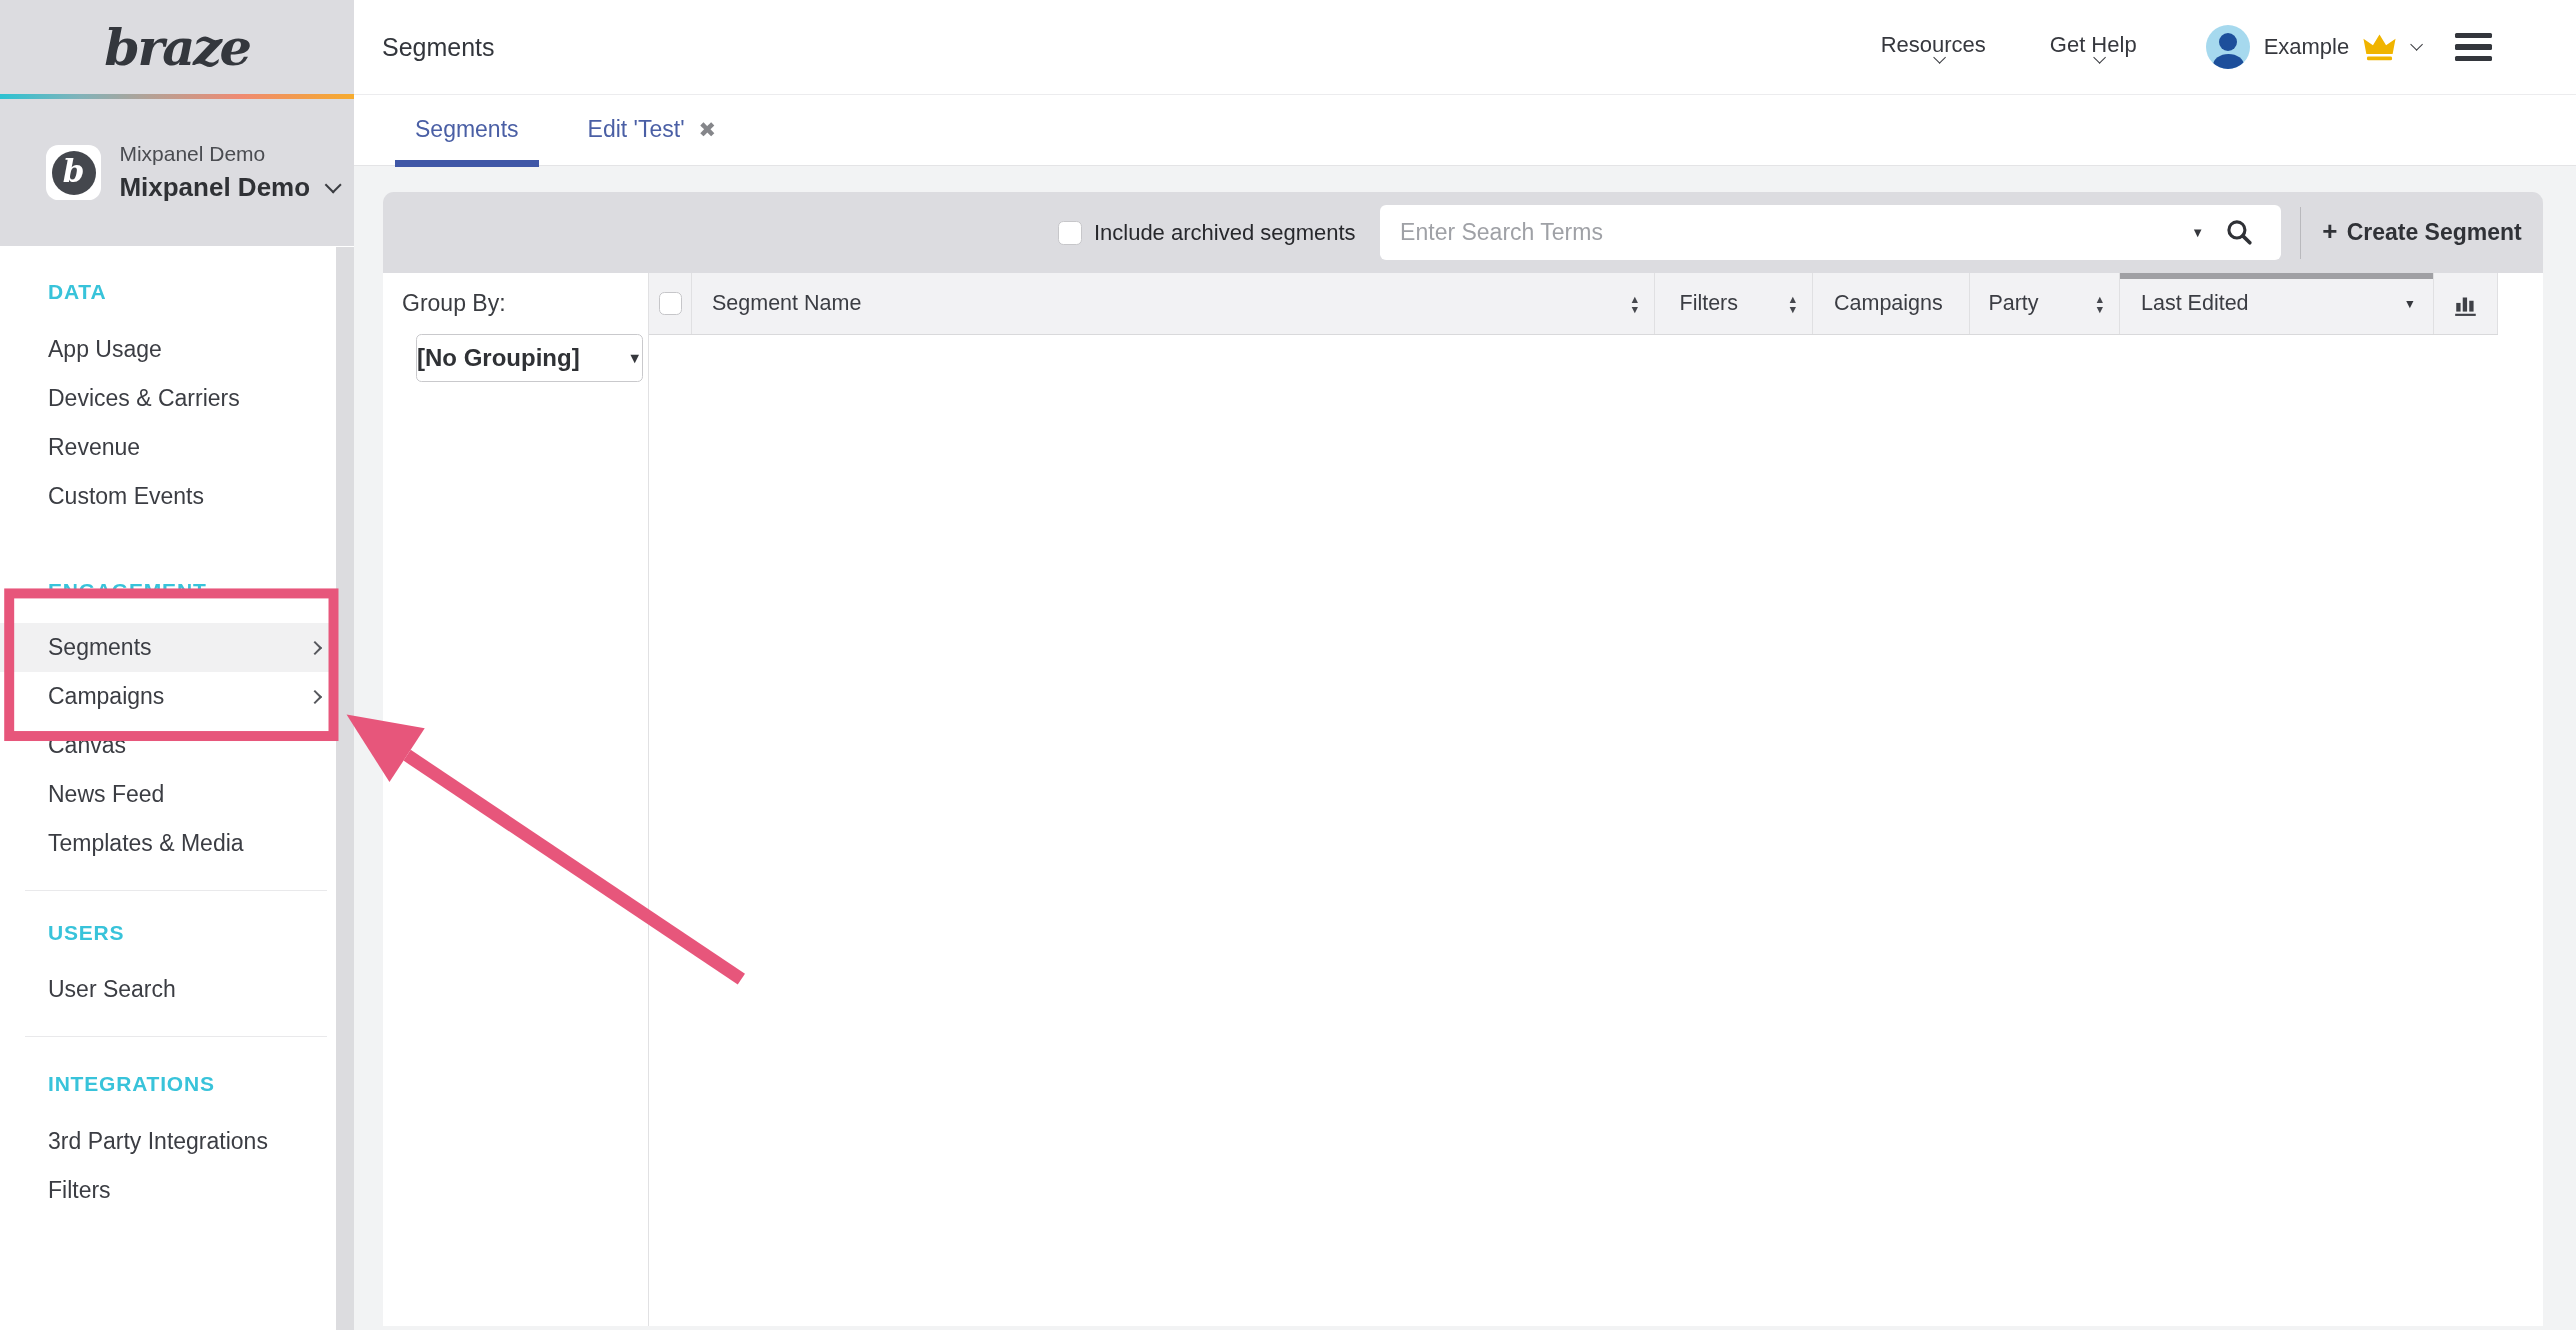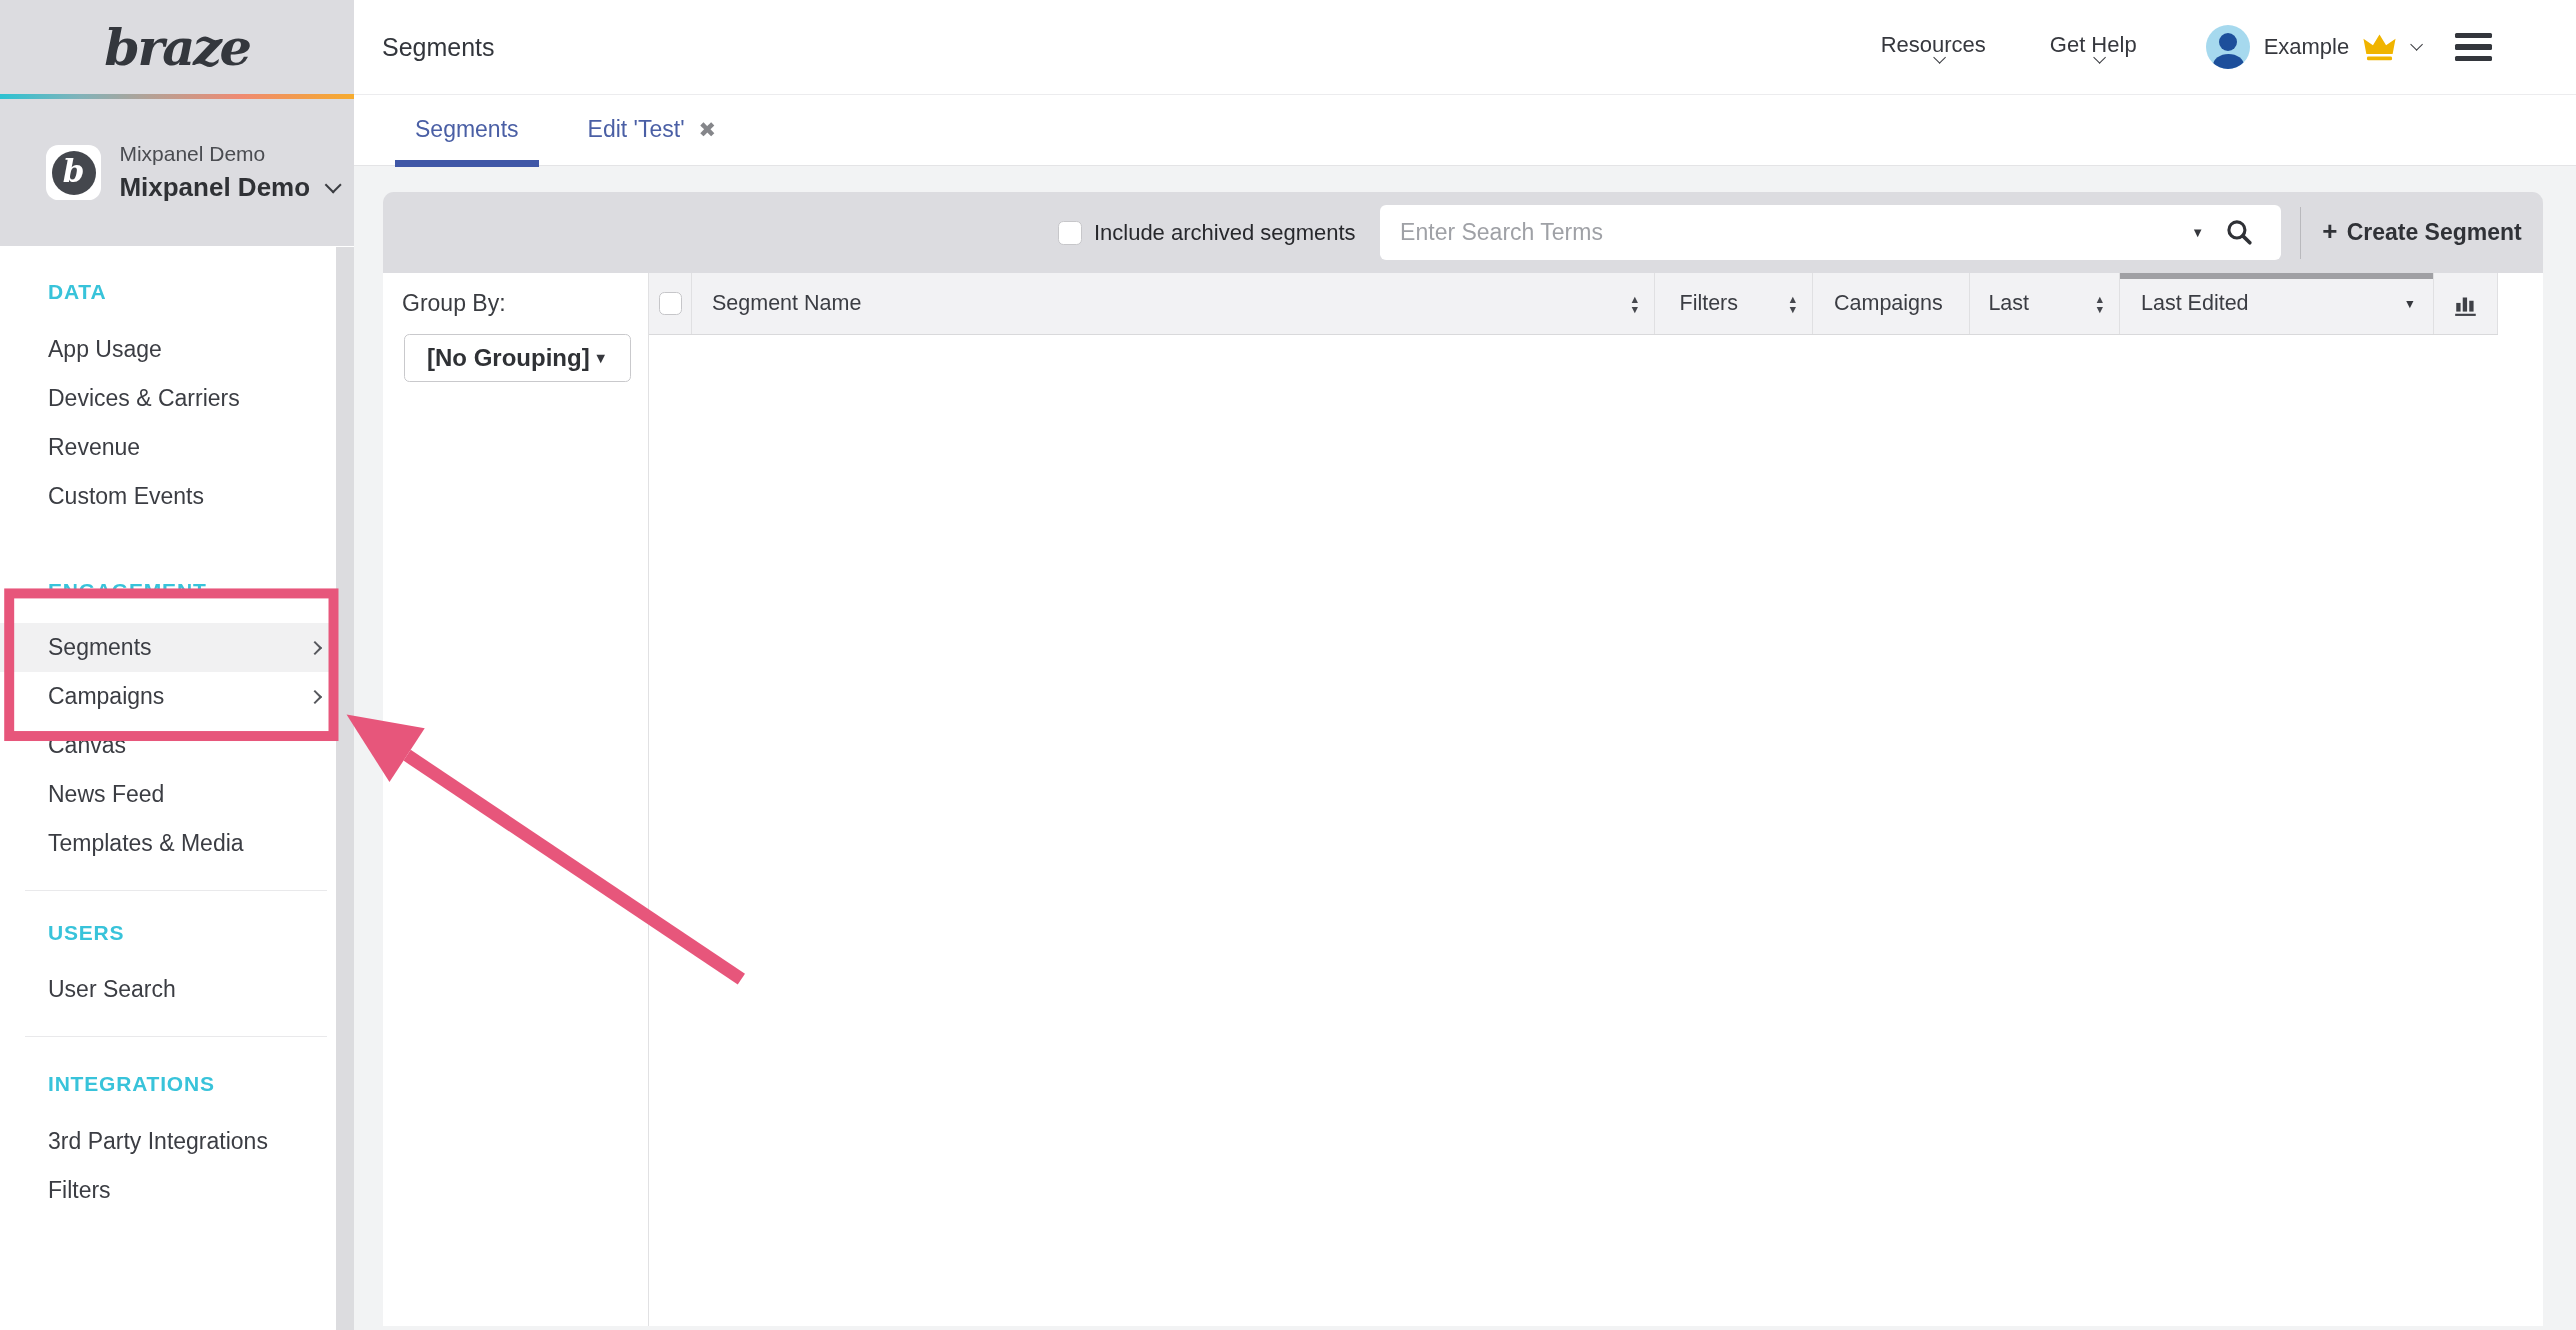--- a/index.html
+++ b/index.html
@@ -60,21 +60,21 @@
   .search-input{border:none;outline:none;flex:1;height:100%;font-size:23px;color:#36383c;background:transparent;padding:0 115px 0 20px;border-radius:9px;}
   .search-input::placeholder{color:#9fa1a6;}
   .search-caret{position:absolute;right:77px;font-size:13px;color:#36383d;cursor:pointer;}
   .search-icon{position:absolute;right:26px;cursor:pointer;display:flex;}
   .tb-divider{width:1.5px;height:52px;background:#b9b9bd;margin-left:18.4px;}
   .create-btn{width:242px;display:flex;align-items:center;justify-content:center;font-size:23px;font-weight:700;color:#303237;cursor:pointer;}
   .plus-glyph{font-size:26px;font-weight:700;margin-right:9.2px;margin-top:-2.3px;}
 
   .groupby-panel{position:absolute;left:29px;top:273px;width:266px;bottom:5.4px;background:#ffffff;border-right:1.5px solid #e1e1e3;}
   .gb-label{font-size:23px;color:#3a3c41;margin:17px 0 0 19px;}
-  .gb-select{margin:17px 0 0 21px;width:227px;height:48px;border:1.5px solid #c9c9cc;border-radius:5.4px;background:#ffffff;display:flex;align-items:center;padding:0 22px;cursor:pointer;}
+  .gb-select{margin:17px 0 0 33px;width:227px;height:48px;border:1.5px solid #c9c9cc;border-radius:5.4px;background:#ffffff;display:flex;align-items:center;padding:0 0;cursor:pointer;}
   .gb-value{font-size:24px;font-weight:700;color:#2f3135;}
   .gb-caret{margin-left:auto;font-size:14.6px;color:#36383d;}
 
   .table{position:absolute;left:295px;top:273px;width:1894px;bottom:5.4px;background:#ffffff;display:flex;flex-direction:row;}
   .thead{height:62px;background:#f2f2f4;border-bottom:1.5px solid #d9d9db;display:flex;flex:0 0 62px;}
   .th{display:flex;align-items:center;font-size:21.5px;font-weight:500;color:#3b3d43;position:relative;}
   .th-sep{border-left:1.5px solid #e0e0e2;}
   .th-check{flex:0 0 42px;justify-content:center;}
   .th-segname{flex:0 0 963px;padding-left:20px;}
   .th-filters{flex:0 0 158px;padding-left:24.5px;}
@@ -234,21 +234,21 @@
           <span>Filters</span>
           <span class="sort">
               <span>▲</span>
               <span>▼</span>
             </span>
         </div>
         <div class="th th-campaigns th-sep">
           <span>Campaigns</span>
         </div>
         <div class="th th-cards th-sep">
-          <span>Last</span>
+          <span>Party</span>
           <span class="sort">
               <span>▲</span>
               <span>▼</span>
             </span>
         </div>
         <div class="th th-lastedited th-sep">
           <div class="sorted-bar"></div>
           <span>Last Edited</span>
           <span class="sort-single">▼</span>
         </div>

